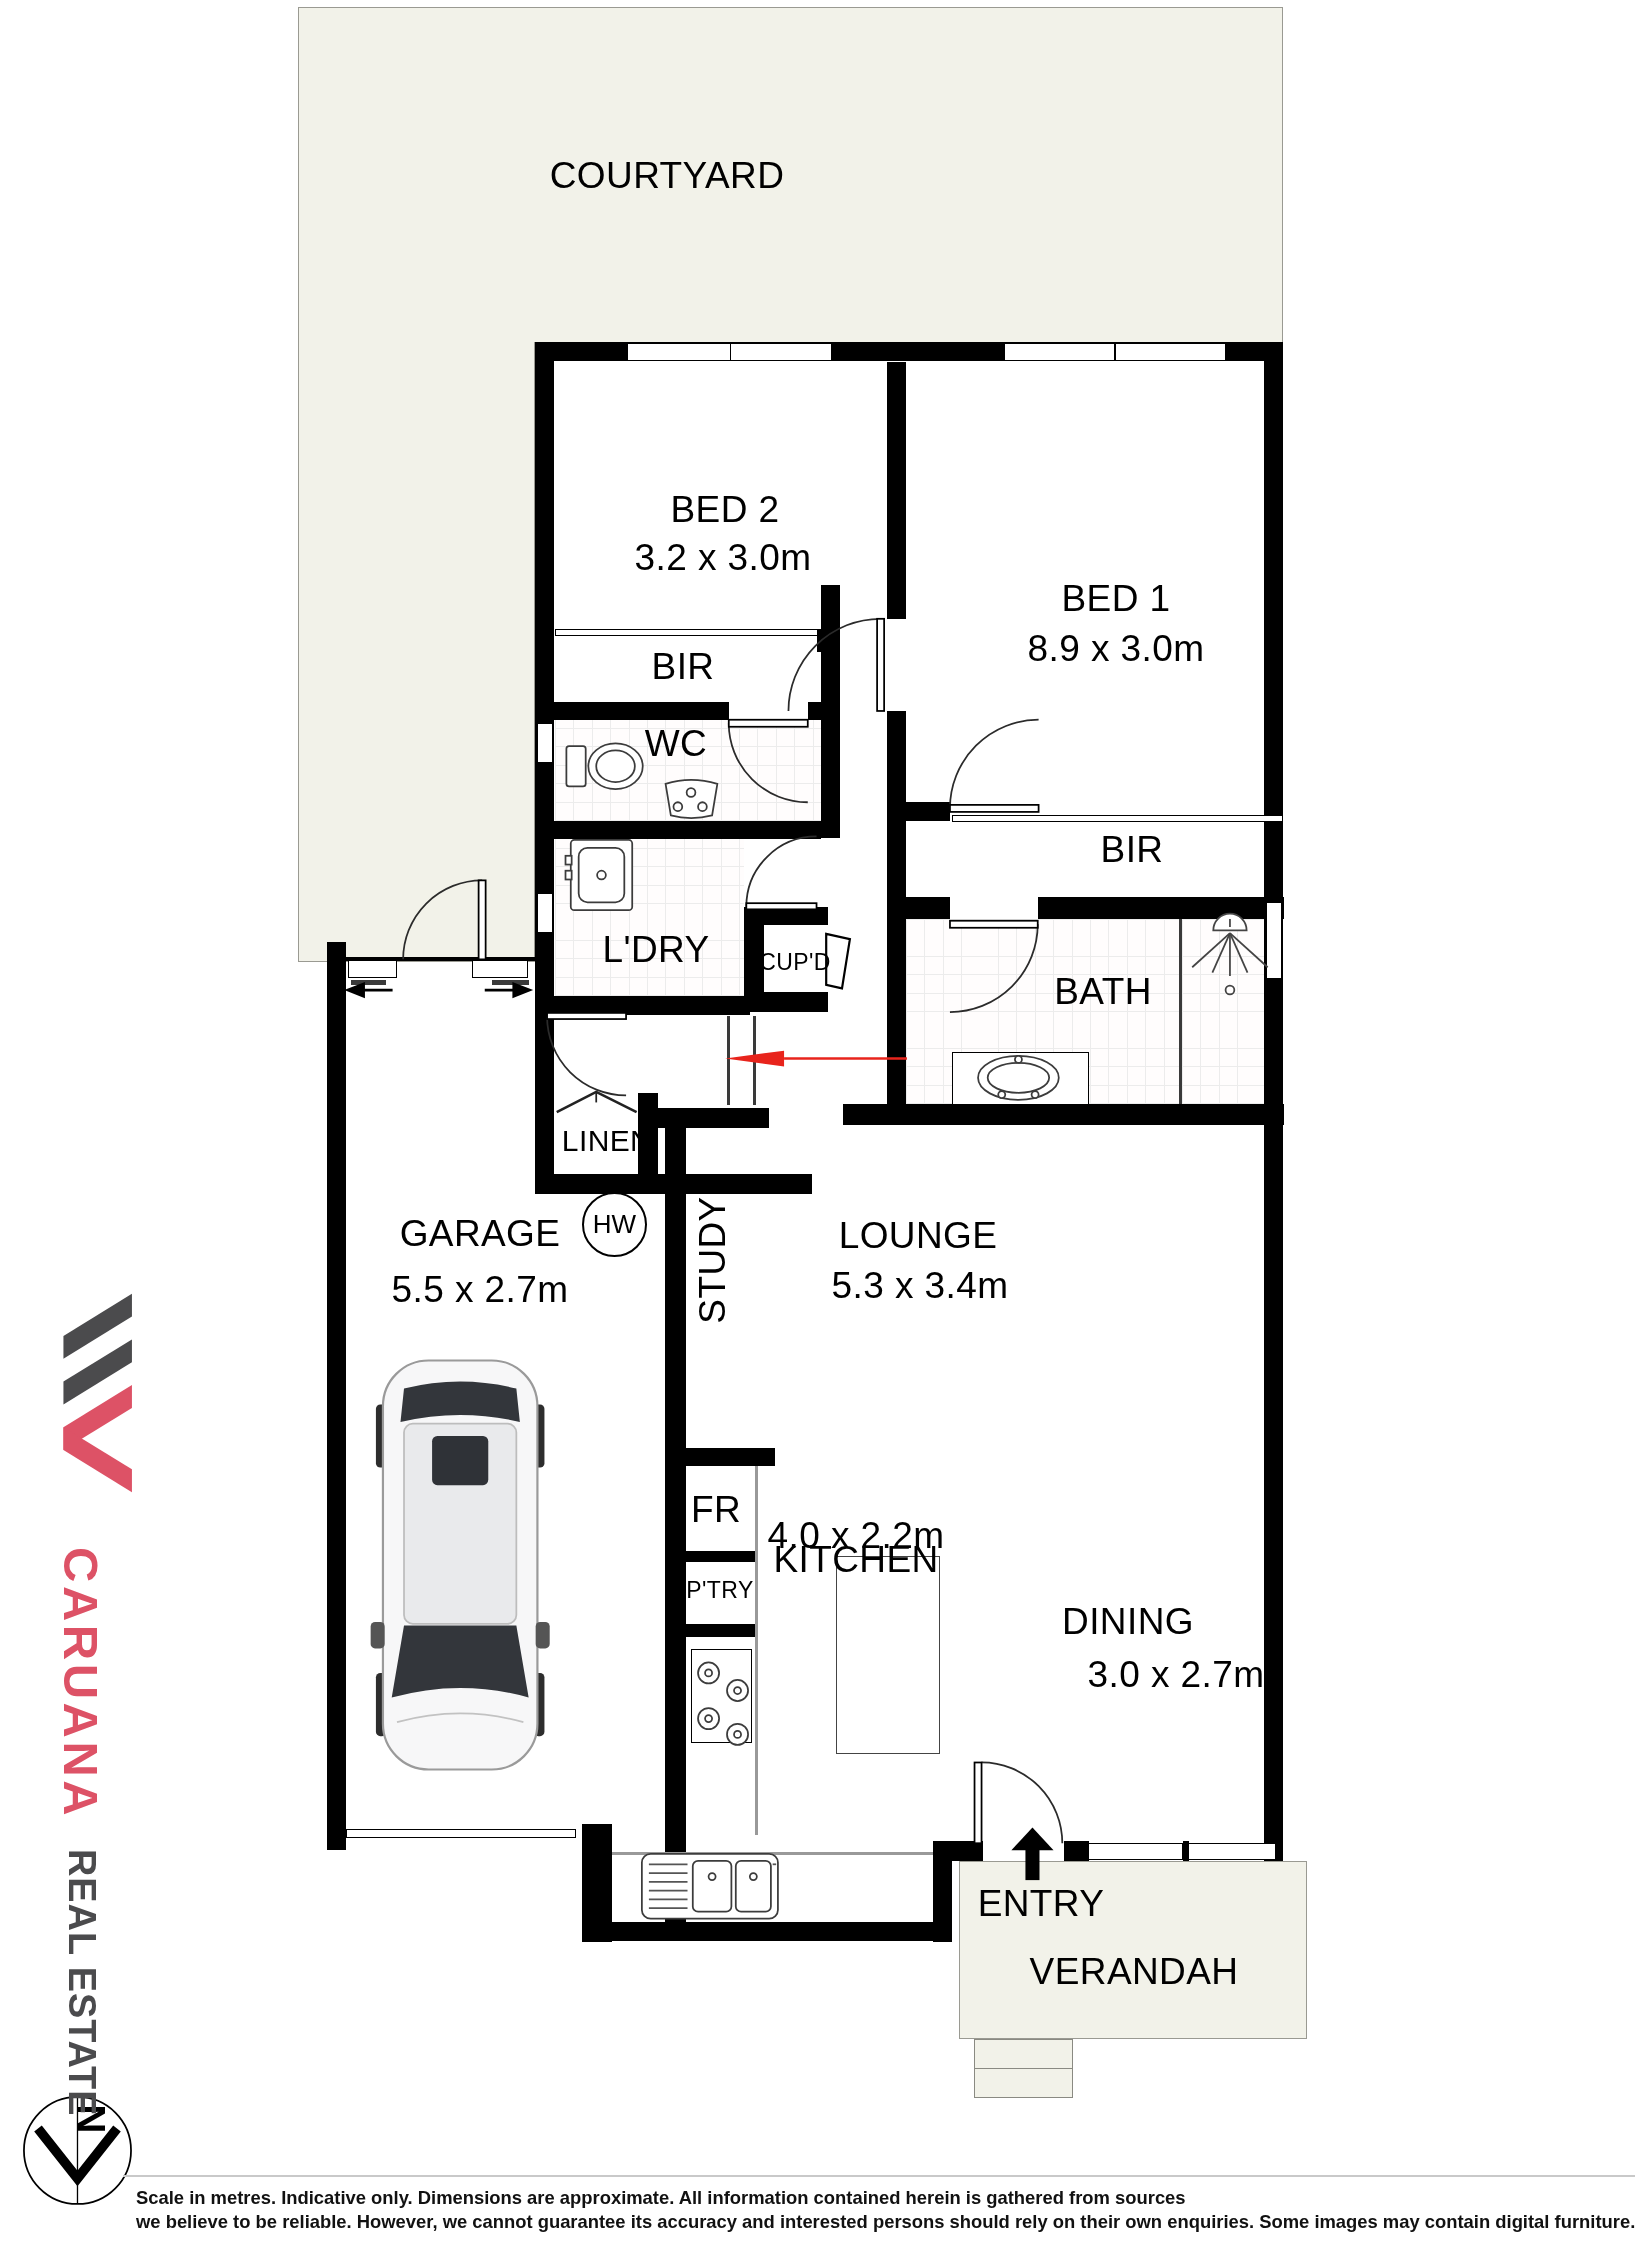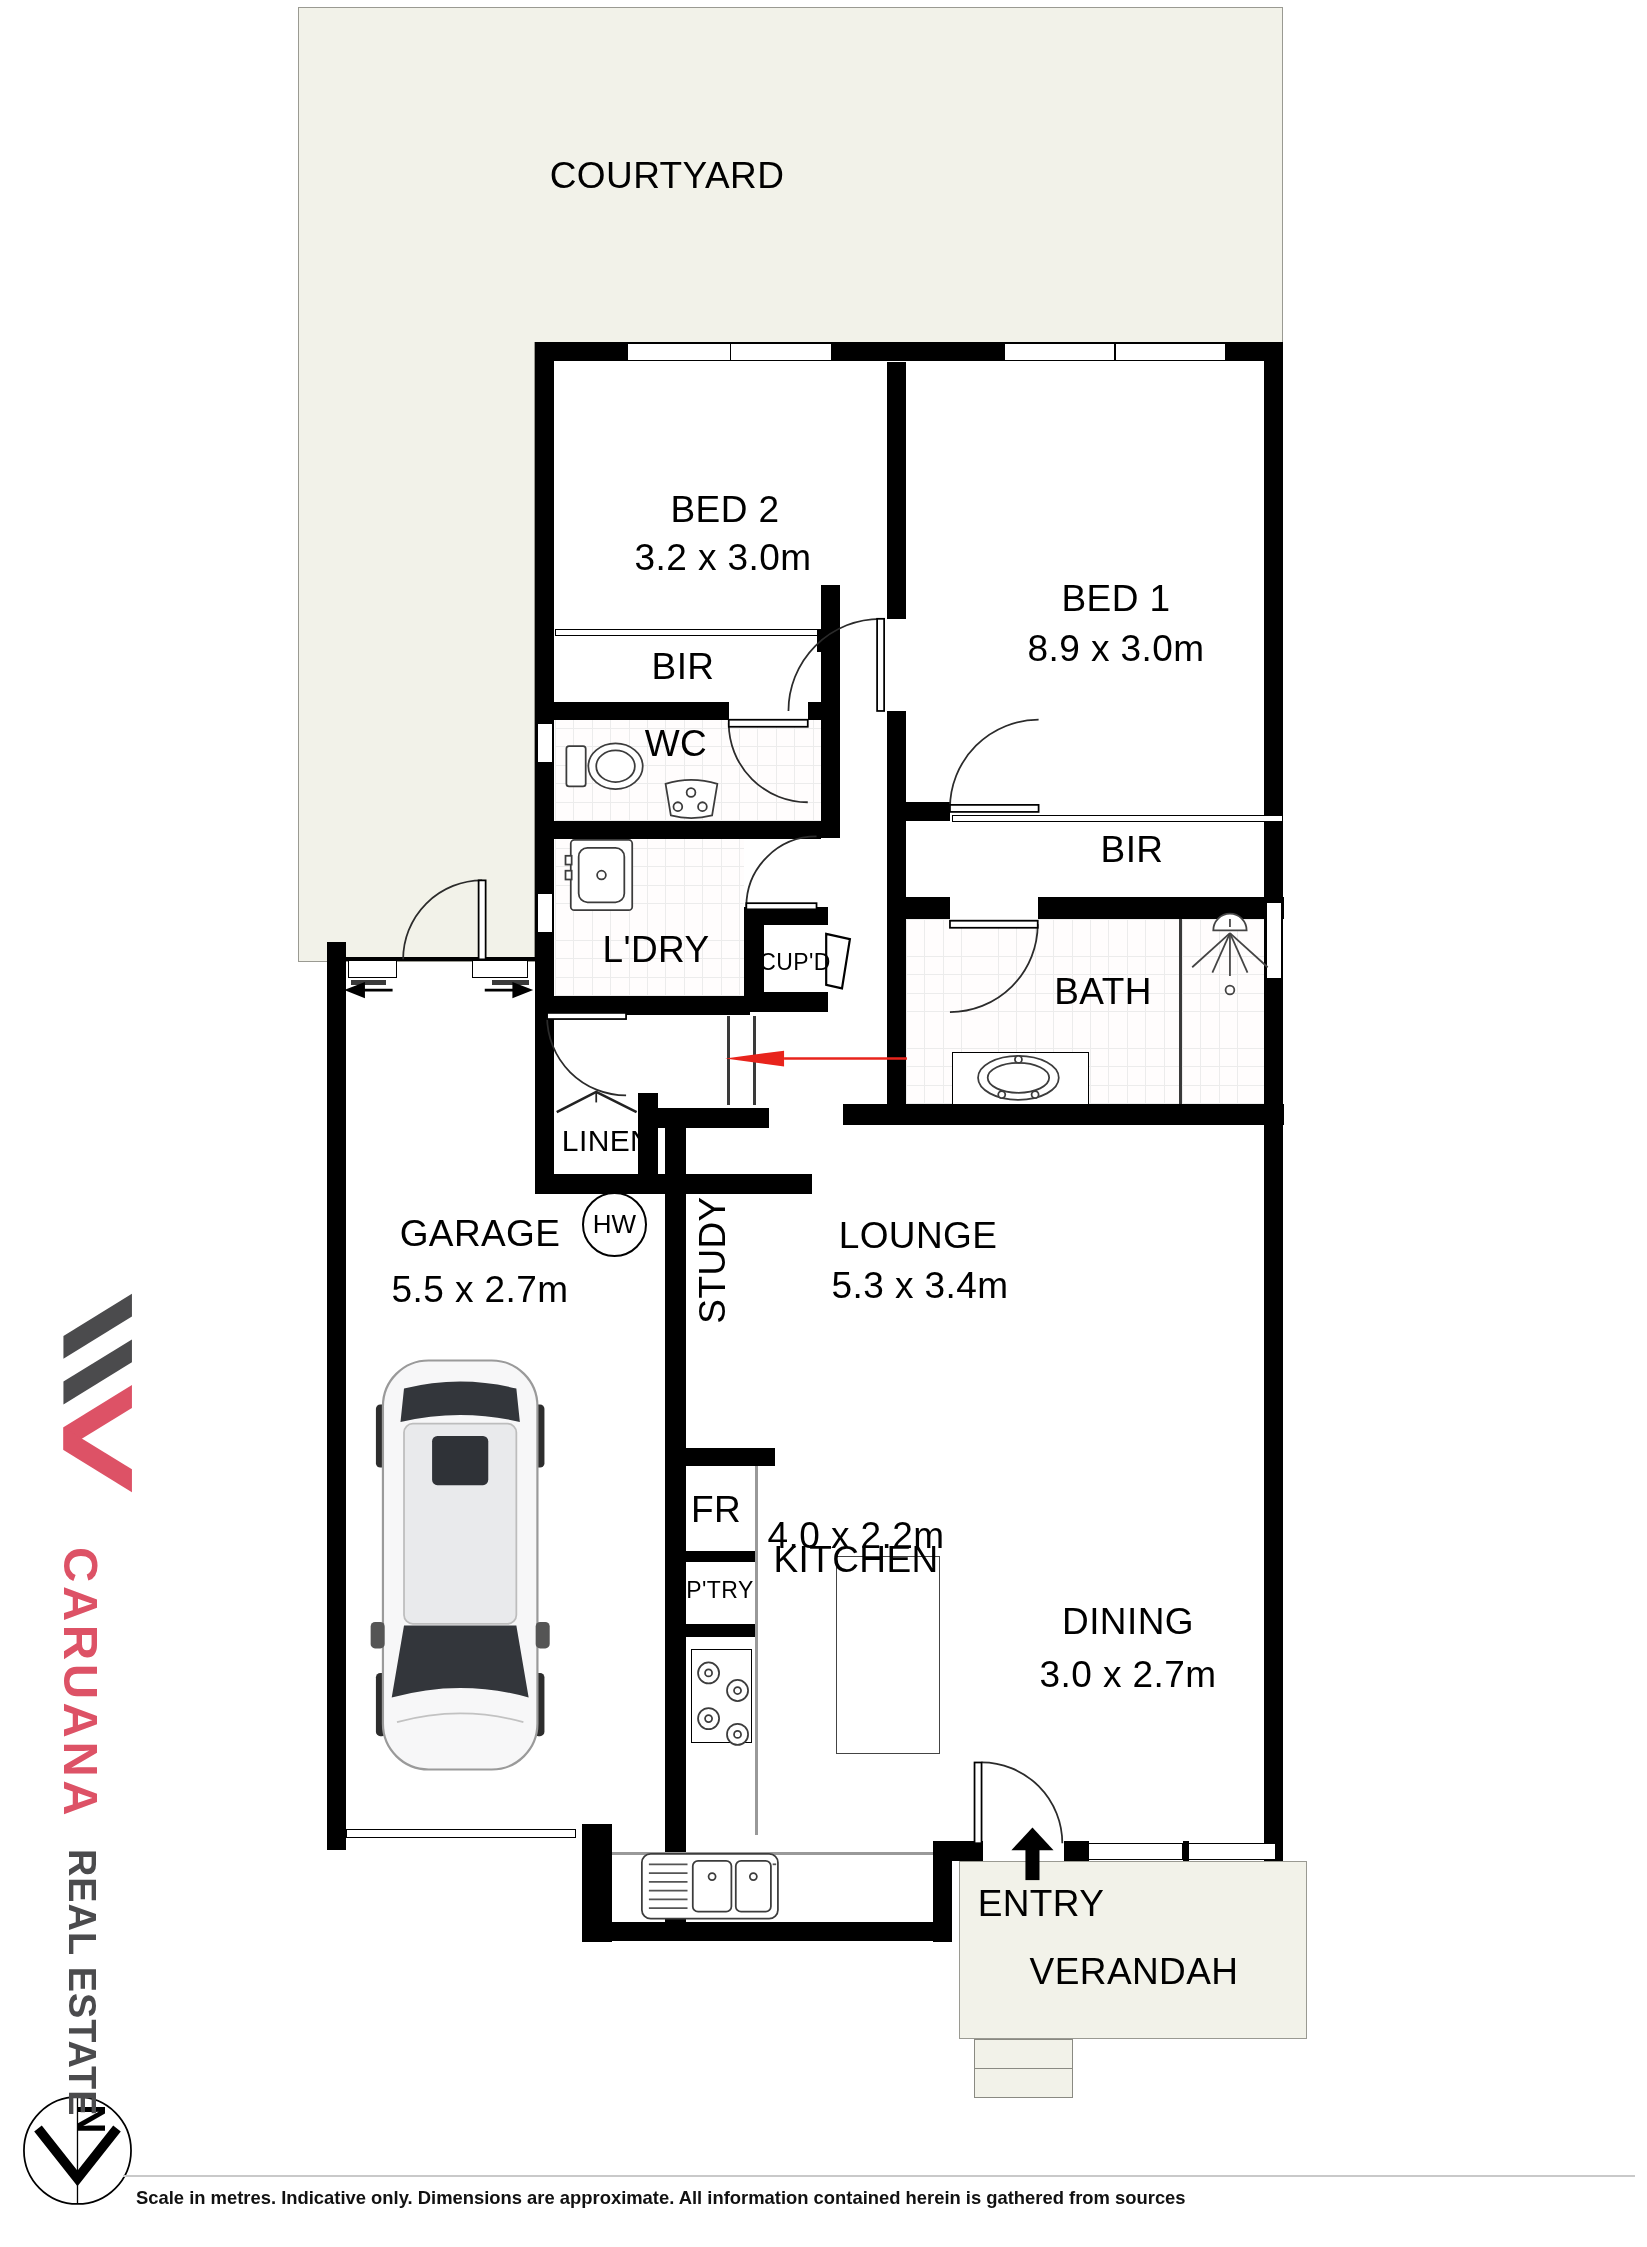--- a/index.html
+++ b/index.html
@@ -299,25 +299,26 @@
   <div class="lbl" style="left:480px;top:1234px">GARAGE</div>
   <div class="lbl" style="left:480px;top:1290px">5.5 x 2.7m</div>
   <div class="lbl rot" style="left:713px;top:1260px">STUDY</div>
   <div class="lbl" style="left:918px;top:1236px">LOUNGE</div>
   <div class="lbl" style="left:920px;top:1286px">5.3 x 3.4m</div>
   <div class="lbl" style="left:856px;top:1560px">KITCHEN</div>
   <div class="lbl" style="left:856px;top:1536px">4.0 x 2.2m</div>
   <div class="lbl" style="left:716px;top:1510px">FR</div>
   <div class="lbl sm" style="left:720px;top:1590px">P'TRY</div>
   <div class="lbl" style="left:1128px;top:1622px">DINING</div>
-  <div class="lbl" style="left:1128px;top:1675px">3.0 x 2.7m</div>
+  <div class="lbl" style="left:1176px;top:1675px">3.0 x 2.7m</div>
   <div class="lbl" style="left:1041px;top:1904px">ENTRY</div>
   <div class="lbl" style="left:1134px;top:1972px">VERANDAH</div>
 
   <div id="brand-name">CARUANA</div>
   <div id="brand-suffix">REAL ESTATE</div>
 
   <div id="rule"></div>
   <div id="disclaimer">
     <div>Scale in metres. Indicative only. Dimensions are approximate. All information contained herein is gathered from sources</div>
+    <div>we believe to be reliable. However, we cannot guarantee its accuracy and interested persons should rely on their own enquiries. Some images may contain digital furniture.</div>
   </div>
 </div>
 
 
 </body></html>

